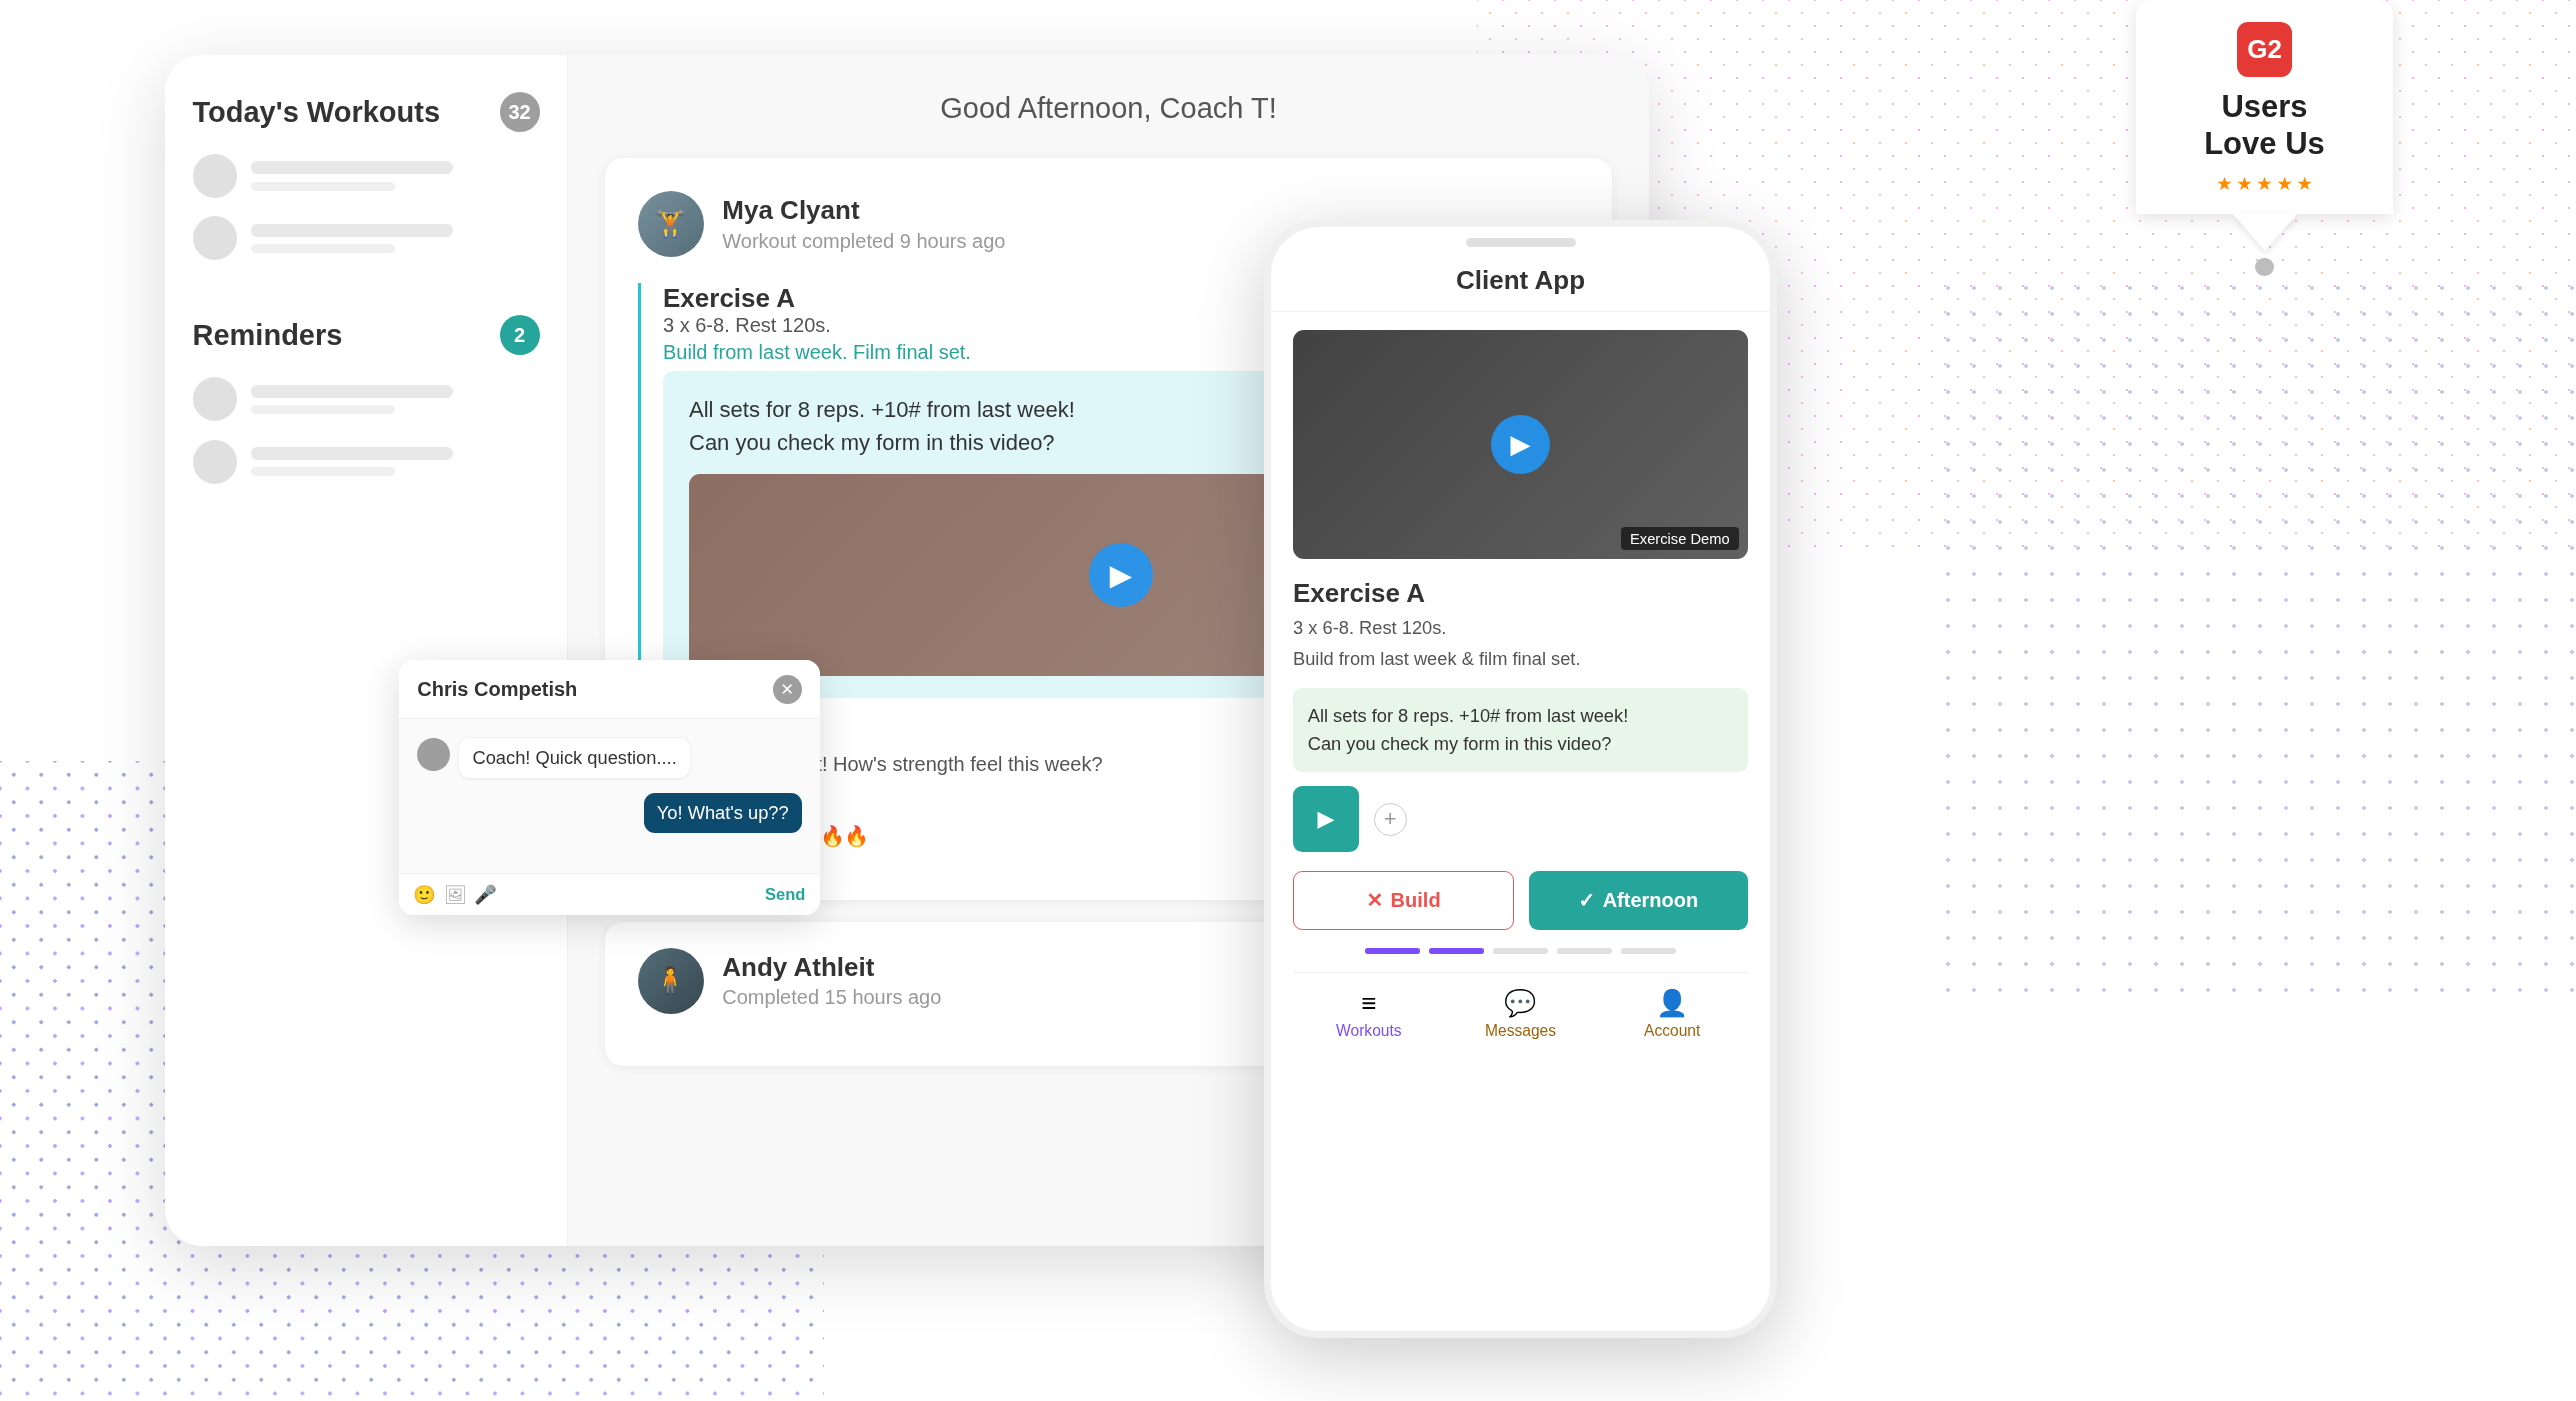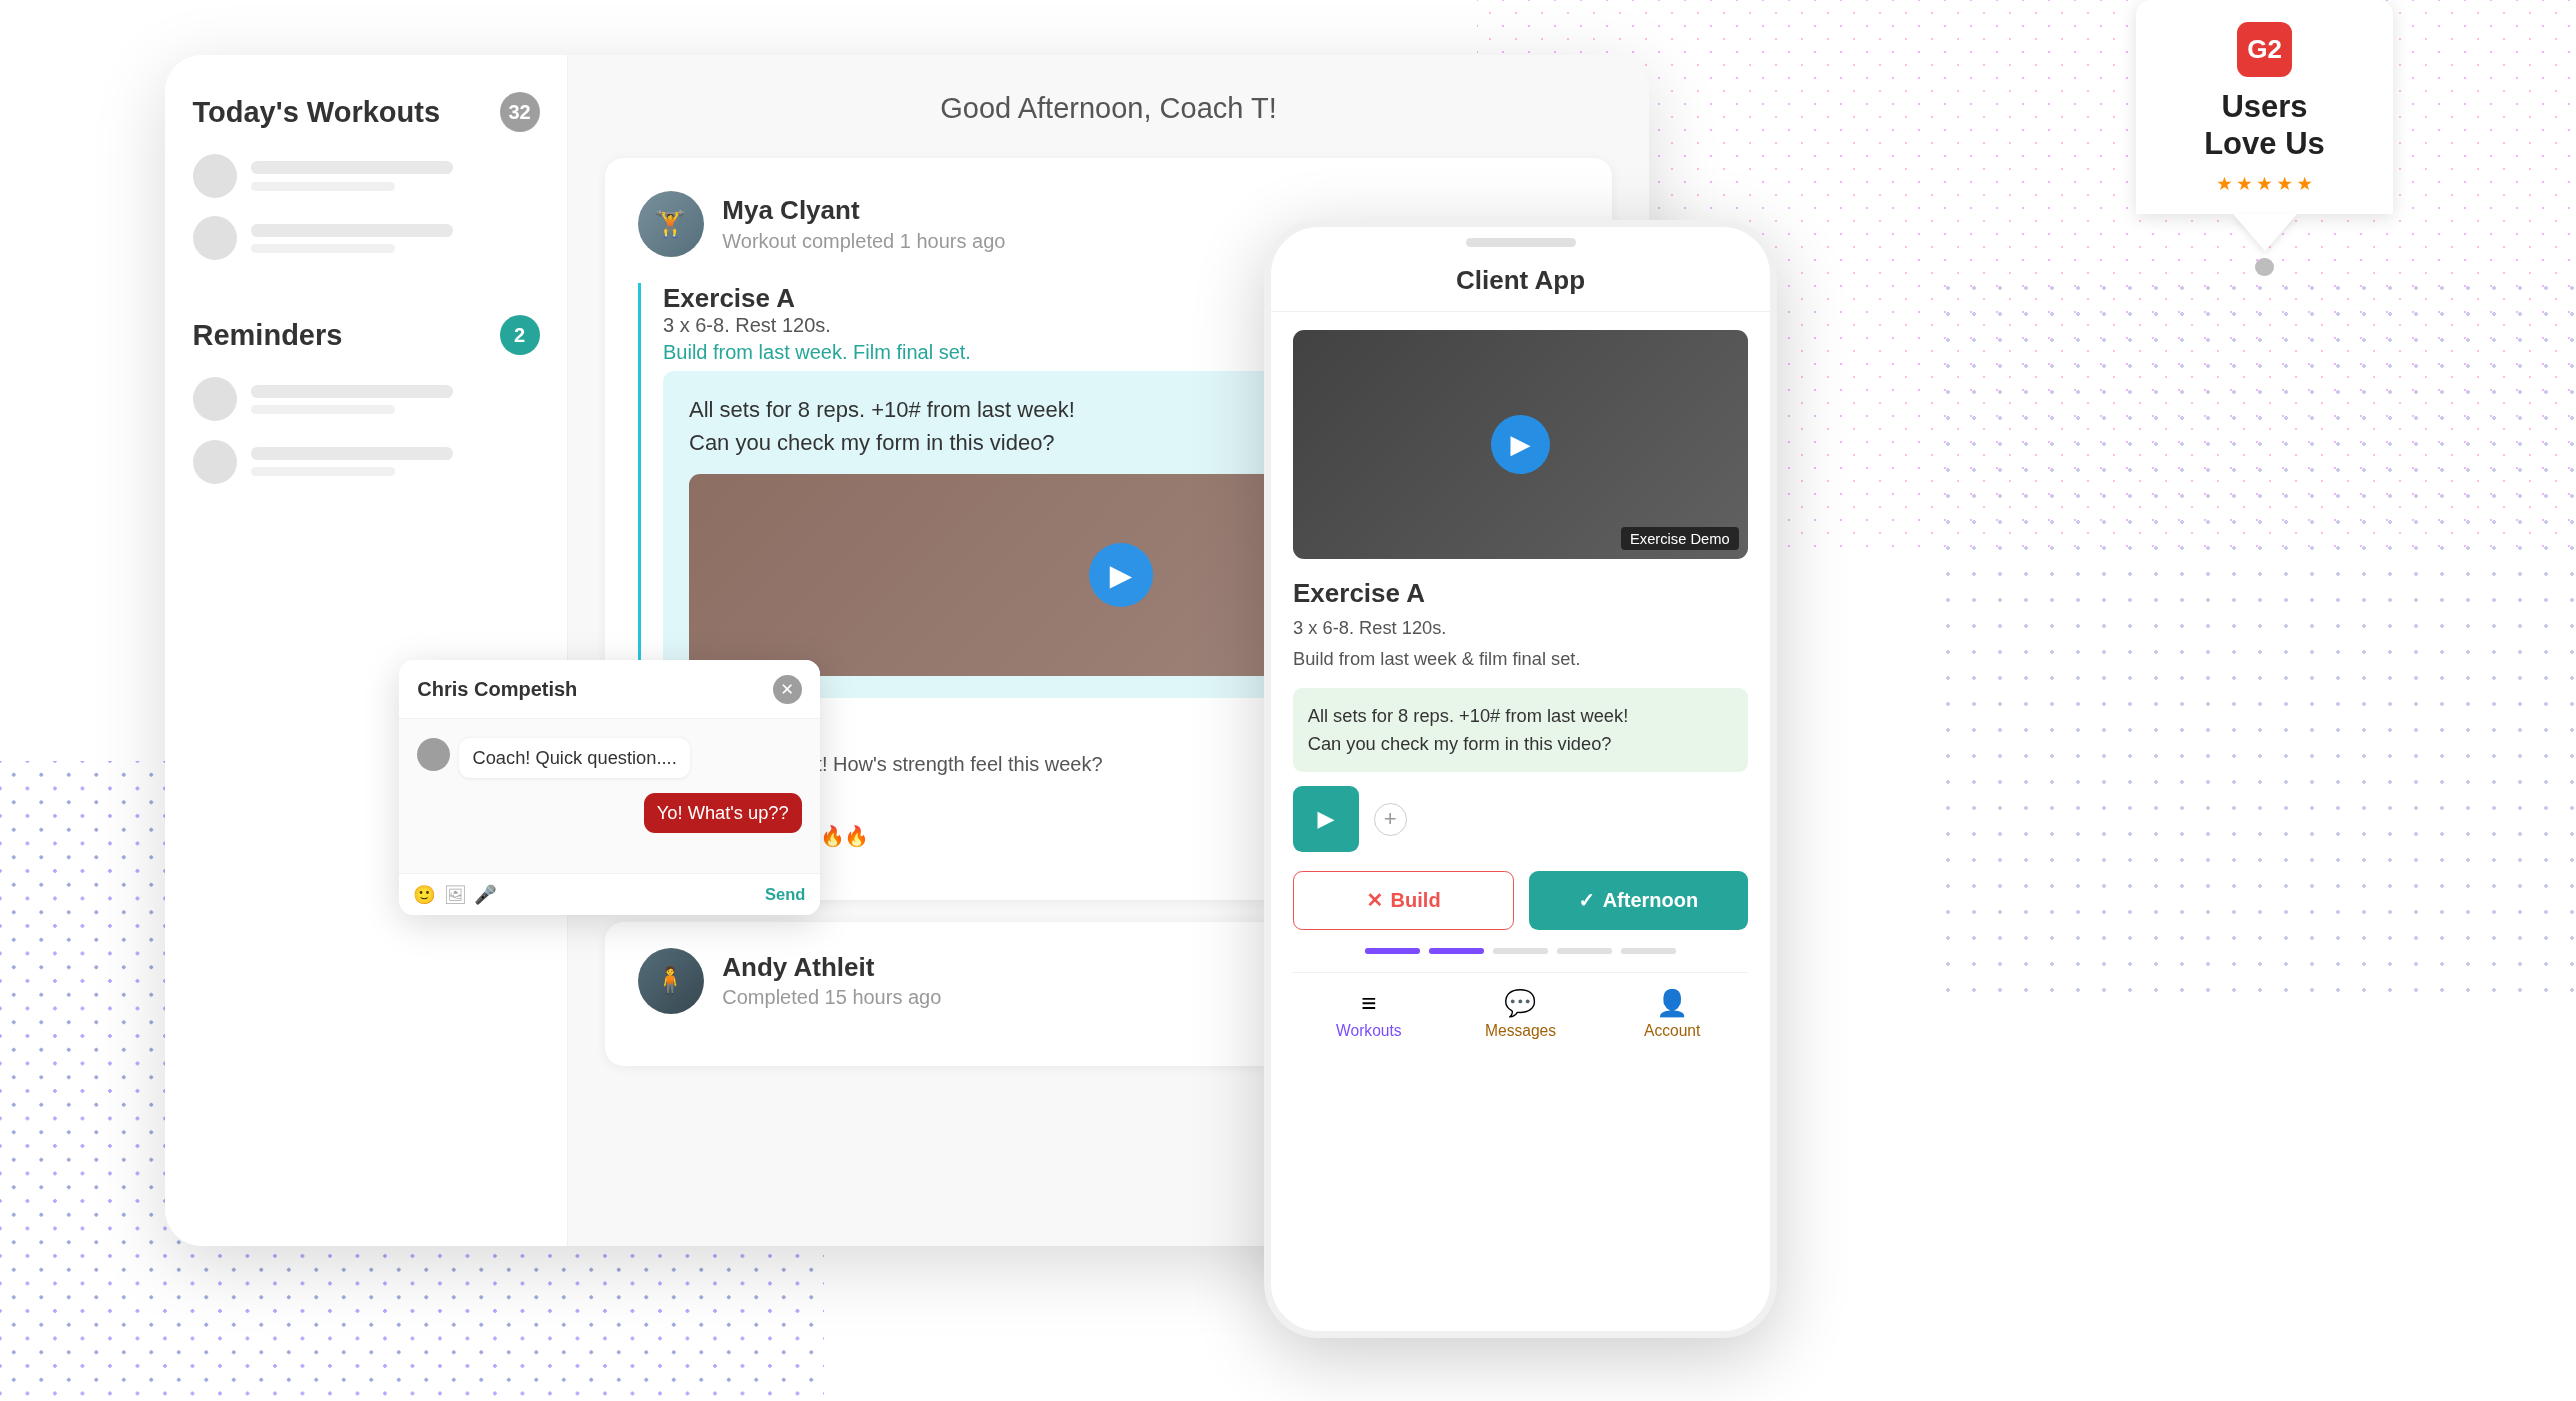--- a/index.html
+++ b/index.html
@@ -368,21 +368,21 @@
     }
     .chat-bubble-other {
       background: white;
       border-radius: 11px;
       padding: 9.2px 13px;
       font-size: 18.3px;
       color: #333;
       box-shadow: 0 0.9px 3.7px rgba(0,0,0,0.08);
     }
     .chat-bubble-self {
-      background: #b91c1c;
+      background: #0c4a6e;
       border-radius: 11px;
       padding: 9.2px 13px;
       font-size: 18.3px;
       color: white;
       margin-left: auto;
       max-width: 80%;
       margin-bottom: 11px;
     }
     .chat-input-row {
       display: flex;
@@ -713,21 +713,21 @@
     <div class="main-content">
       <div class="greeting">Good Afternoon, Coach T!</div>
 
       <div class="feed-card">
         <div class="card-header">
           <div class="user-avatar">
             <div class="user-avatar-img">🏋️</div>
           </div>
           <div>
             <div class="card-user-name">Mya Clyant</div>
-            <div class="card-user-sub">Workout completed 1 hours ago</div>
+            <div class="card-user-sub">Workout completed 9 hours ago</div>
           </div>
         </div>
 
         <div class="exercise-block">
           <div class="exercise-header-row">
             <div>
               <div class="exercise-name">Exercise A</div>
               <div class="exercise-detail">3 x 6-8. Rest 120s.</div>
               <div class="exercise-note">Build from last week. Film final set.</div>
             </div>

